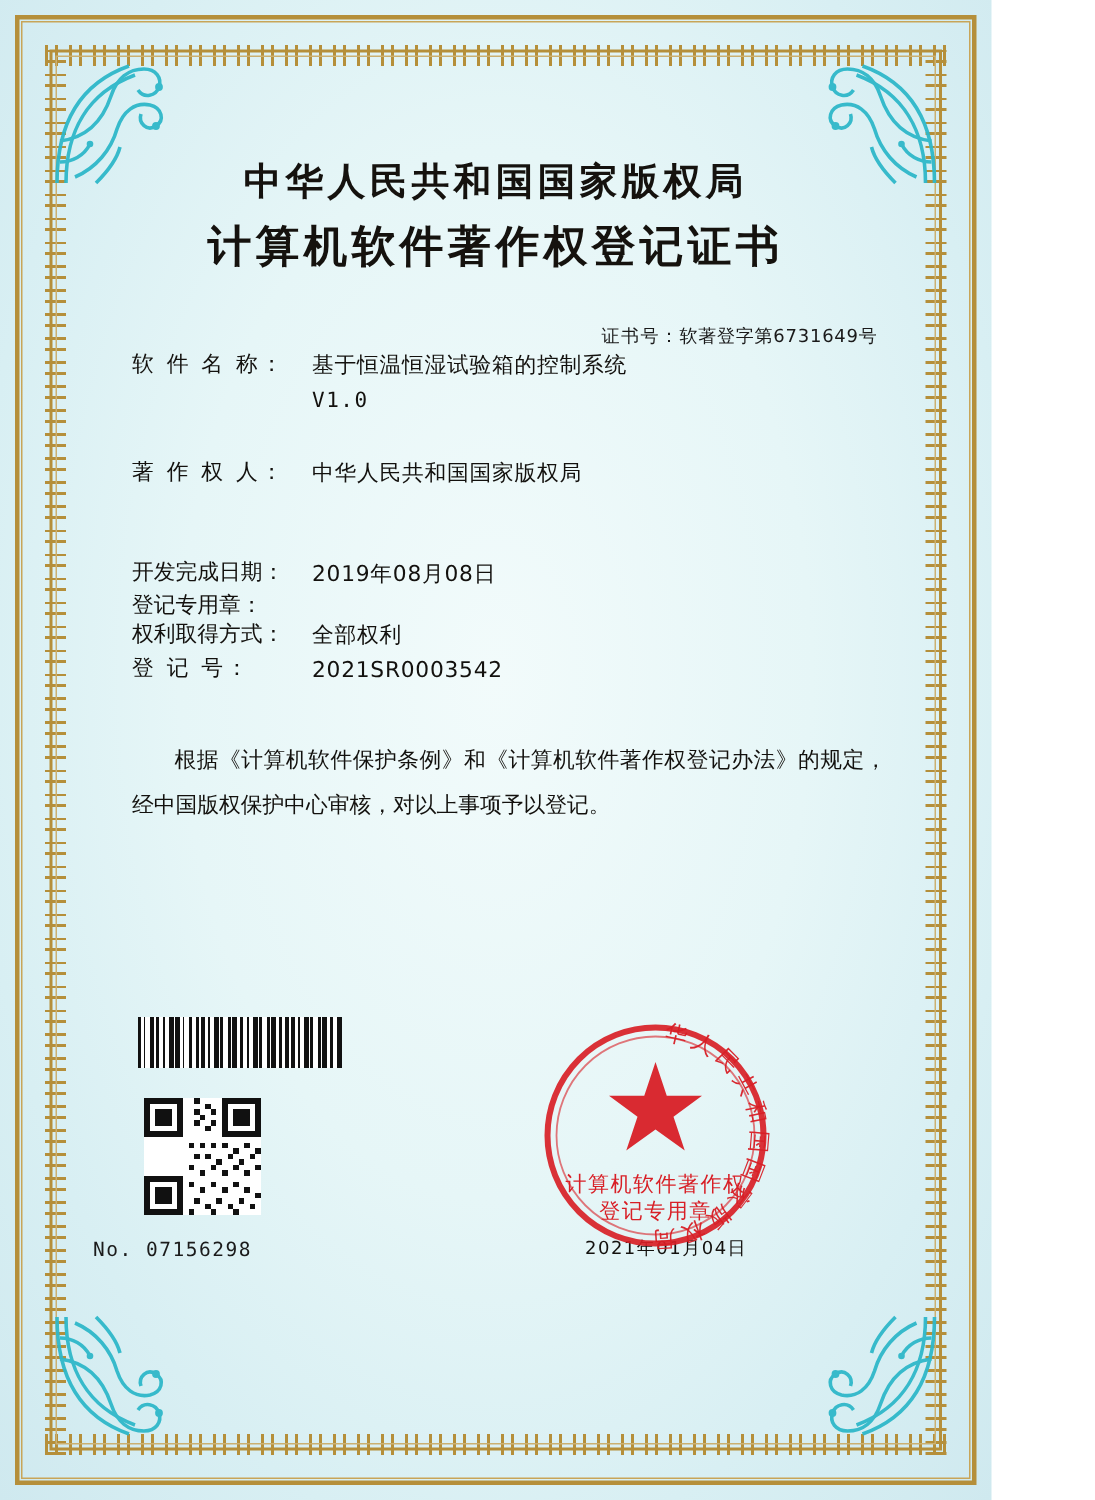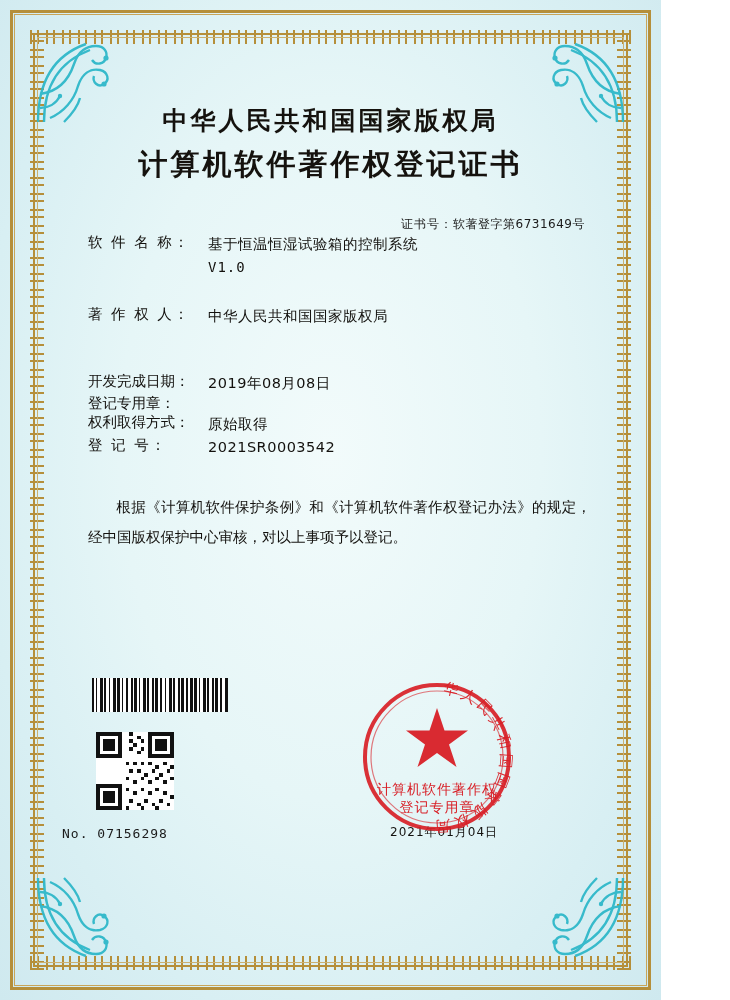--- a/index.html
+++ b/index.html
@@ -272,21 +272,21 @@
       <div class="k tight">开发完成日期：</div>
       <div class="v">2019年08月08日</div>
     </div>
 
     <div class="field">
       <div class="k tight">登记专用章：</div>
     </div>
 
     <div class="field">
       <div class="k tight">权利取得方式：</div>
-      <div class="v">原始取得</div>
+      <div class="v">全部权利</div>
     </div>
 
 
     <div class="field">
       <div class="k">登 记 号：</div>
       <div class="v">2021SR0003542</div>
     </div>
 
     <div class="para">
       <span class="indent"></span><span>根据《计算机软件保护条例》和《计算机软件著作权登记办法》的规定，经中国版权保护中心审核，对以上事项予以登记。</span>

